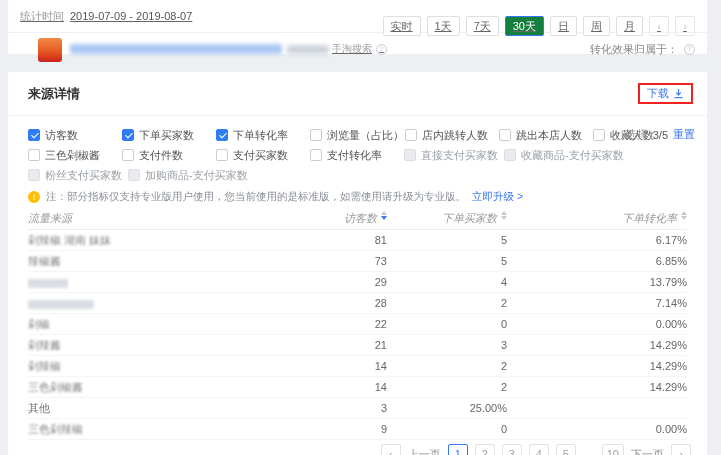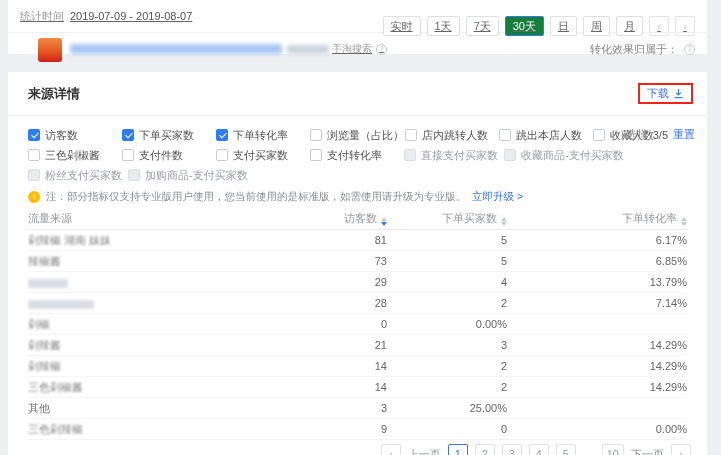--- a/index.html
+++ b/index.html
@@ -55,21 +55,21 @@
 
   
   .notice { height:20px; display:flex; align-items:center; gap:6px; padding:0 20px; color:#8a8f96; font-size:10.5px; }
   .notice-dot { width:12px; height:12px; border-radius:50%; background:#ffbe00; color:#fff; font-size:9px; display:flex; align-items:center; justify-content:center; flex:0 0 auto; }
   .upgrade-link { color:#3875f6; cursor:pointer; }
 
   
   .tbl { padding:0 20px; }
   .thead, .trow { display:grid; grid-template-columns:1fr 110px 120px 180px; align-items:center; }
   .thead { height:23px; border-bottom:1px solid #ebedf0; color:#97999c; }
-  .th { display:flex; align-items:flex-end; }
+  .th { display:flex; align-items:flex-start;font-style:italic; }
   .th.num, .td.num { justify-content:flex-end; text-align:right; }
   .sorters { display:inline-flex; flex-direction:column; gap:1px; margin-left:4px; }
   .sorters i { display:block; width:0; height:0; border-left:3.5px solid transparent; border-right:3.5px solid transparent; }
   .sorters .up { border-bottom:4px solid #c5cad1; }
   .sorters .down { border-top:4px solid #c5cad1; }
   .sorters .down.on { border-top-color:#3875f6; }
   .trow { height:21px; border-bottom:1px solid #f4f5f7; color:#666; }
   .td.src { color:#707070; }
   .blur1 { filter:blur(0.8px); opacity:.9; }
   .redact { display:inline-block; height:9px; background:#d9dde3; border-radius:2px; filter:blur(1.6px); vertical-align:middle; }
@@ -272,20 +272,21 @@
             <div class="td num">13.79%</div>
           </div>
           <div class="trow">
             <div class="td src"><span class="redact" style="width: 66px;"></span></div>
             <div class="td num">28</div>
             <div class="td num">2</div>
             <div class="td num">7.14%</div>
           </div>
           <div class="trow">
             <div class="td src"><span class="blur1">剁椒</span></div>
+            <div class="td num">22</div>
             <div class="td num">0</div>
             <div class="td num">0.00%</div>
           </div>
           <div class="trow">
             <div class="td src"><span class="blur1">剁辣酱</span></div>
             <div class="td num">21</div>
             <div class="td num">3</div>
             <div class="td num">14.29%</div>
           </div>
           <div class="trow">

